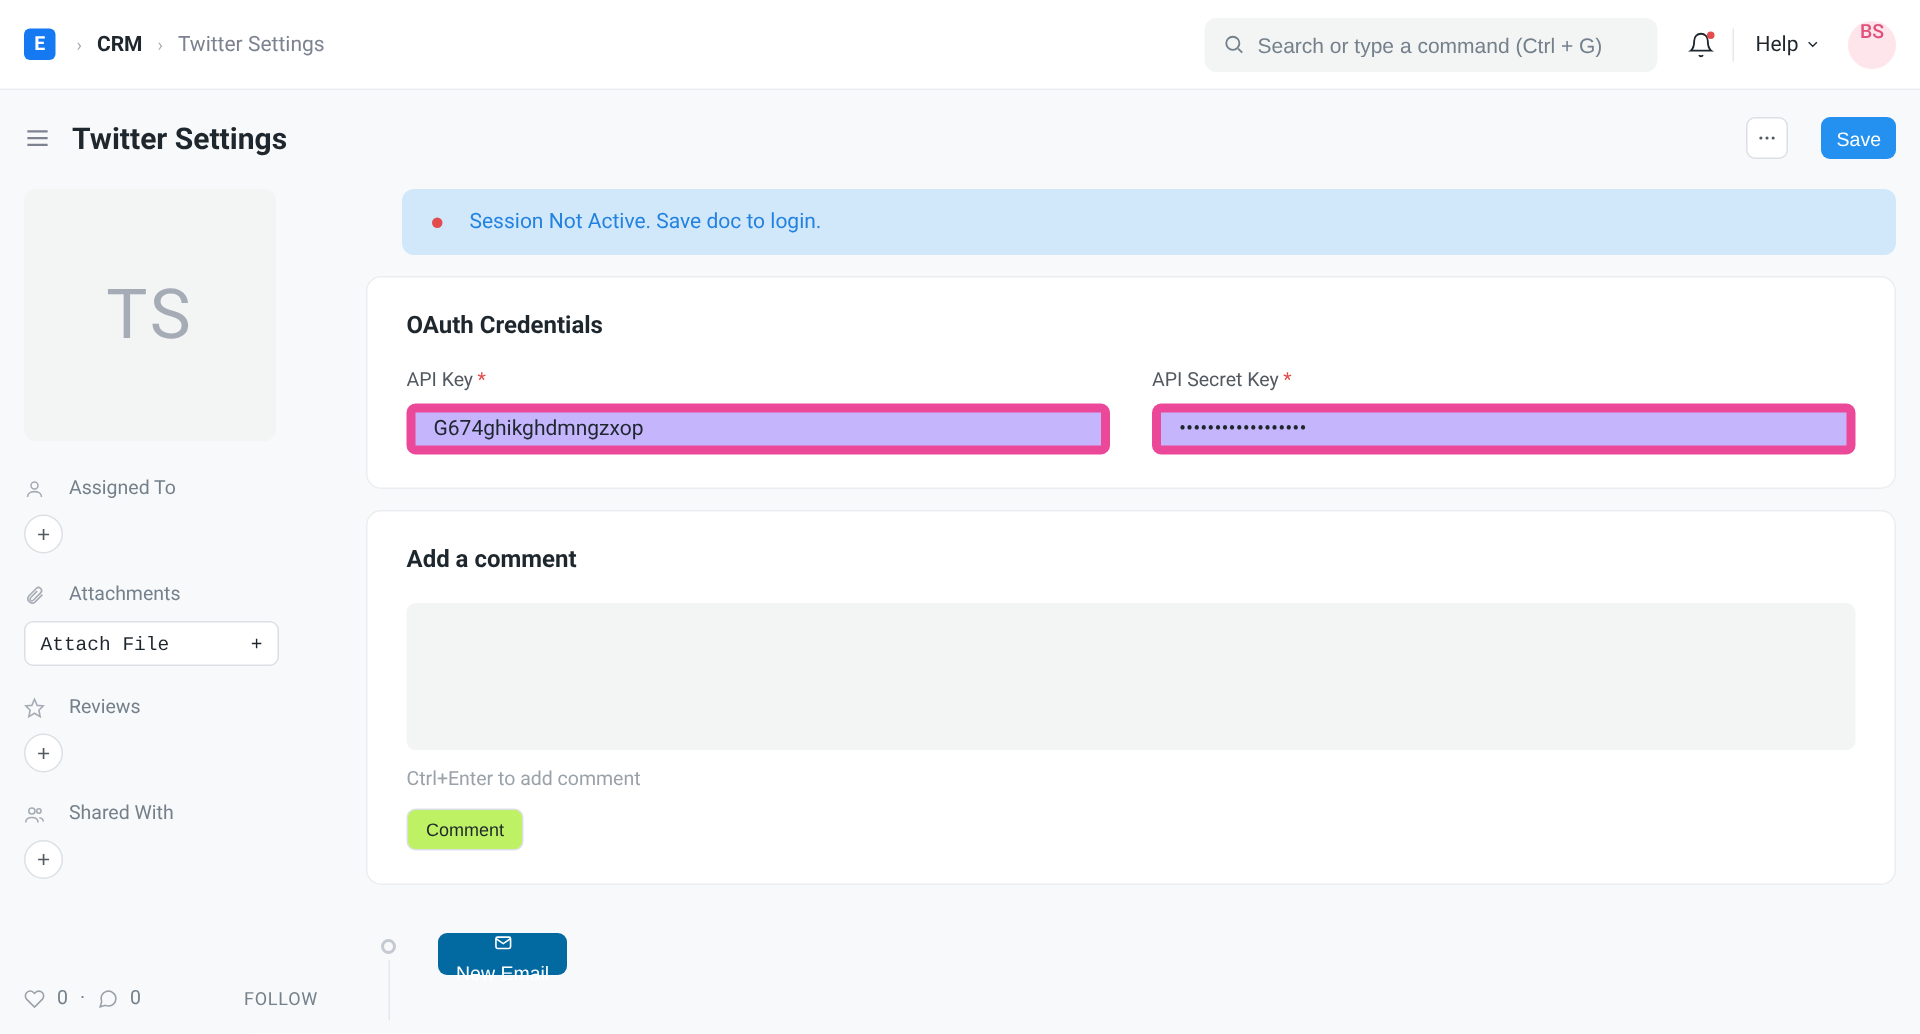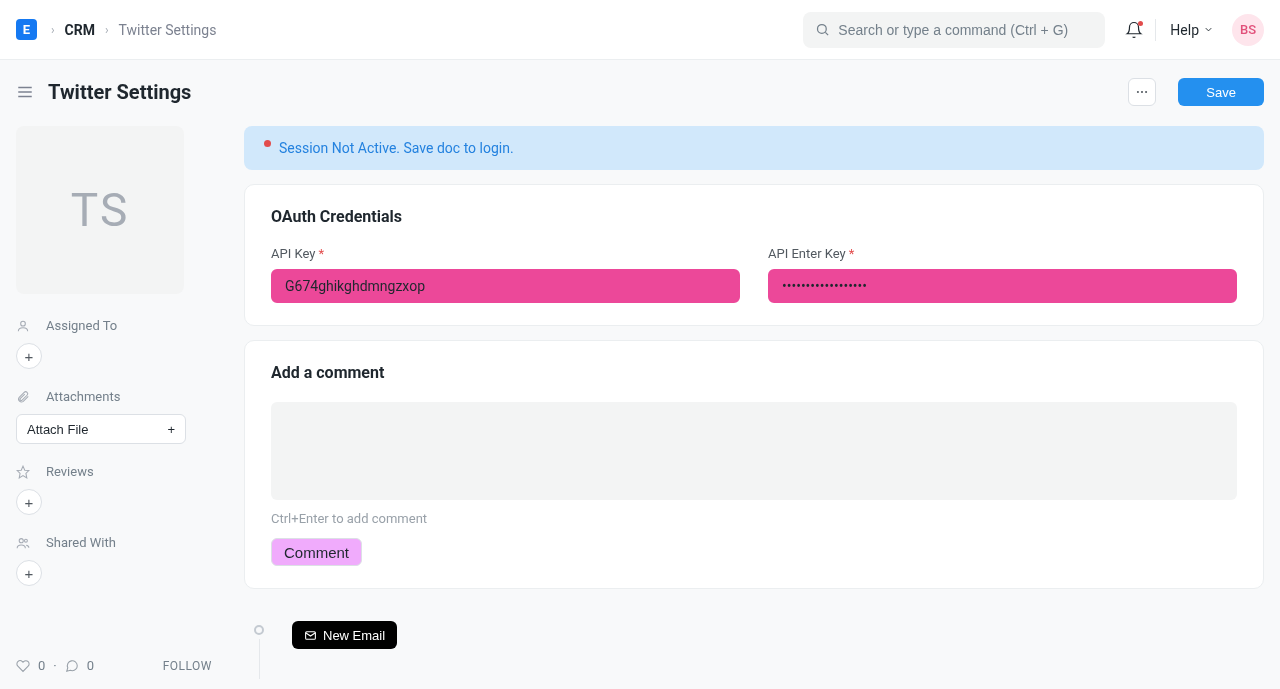--- a/index.html
+++ b/index.html
@@ -48,39 +48,39 @@
     .bell { position: relative; margin-right: 12px; color: #1F272E; display:flex; align-items:center; }
     .bell::after {
       content: ""; position: absolute; top: 0; right: 0;
       width: 5px; height: 5px; background: #E24C4C; border-radius: 50%;
     }
     .vdiv { width: 1px; height: 22px; background: #E5E8EB; margin-right: 14px; }
     .help { display: flex; align-items: center; gap: 4px; margin-right: 18px; cursor: pointer; }
     .avatar {
       width: 32px; height: 32px; border-radius: 50%;
       background: #FEE5EC; color: #E1507A;
-      display: flex; align-items: center; justify-content: center;
+      display: flex; justify-content: center;
       font-size: 13px; font-weight: 500;
     }
     
     .page { background: #F8F9FA; height: calc(689px - 60px); display: flex; flex-direction: column; }
     .page-header {
       display: flex; align-items: center; padding: 18px 16px 20px;
       gap: 14px;
     }
     .hamburger { color: #7C8290; display:flex; }
     .page-title { font-size: 20px; font-weight: 700; color: #1F272E; }
     .ph-spacer { flex: 1; }
     .btn-more {
       width: 28px; height: 28px; border: 1px solid #DCE0E5; border-radius: 6px;
       background: #fff; color: #525960; display:flex; align-items:center; justify-content:center;
       cursor:pointer;
     }
     .btn-save {
-      height: 28px; padding: 0 28px; background: #2490EF; color:#fff;
+      height: 28px; padding: 0 10px; background: #2490EF; color:#fff;
       border:none; border-radius:6px; font-size:13px; font-weight:500; cursor:pointer;
     }
     
     .content { display: flex; padding: 0 16px; gap: 32px; height: 100%; }
     .sidebar { width: 196px; flex-shrink: 0; display:flex; flex-direction:column;justify-content:flex-end; }
     .thumb {
       width: 168px; height: 168px; background: #F3F4F4; border-radius: 8px;
       display: flex; align-items:center; justify-content:center;
       color: #A6ACB5; font-size: 46px; font-weight: 400; letter-spacing: 2px;
       margin-bottom: 24px;
@@ -90,67 +90,67 @@
     .side-label svg { color:#A6ACB5; }
     .round-add {
       width: 26px; height: 26px; border: 1px solid #DCE0E5; border-radius: 50%;
       background:#fff; color:#525960; display:flex; align-items:center; justify-content:center;
       cursor:pointer; font-size: 15px;
     }
     .attach-btn {
       display:flex; align-items:center; justify-content:space-between;
       width: 170px; height: 30px; padding: 0 10px;
       border: 1px solid #DCE0E5; border-radius: 6px; background:#fff;
-      color:#1F272E; font-size:13px; cursor:pointer;
+      color:#1F272E; font-size:13px; cursor:pointer;font-family:Liberation Mono, monospace;
     }
     .side-spacer { flex:1; }
     .side-footer { display:flex; align-items:center; gap:8px; padding: 10px 0 16px; color:#74808B; font-size:13px; }
     .side-follow { margin-left:auto; letter-spacing: 0.5px; font-size:12px; color:#74808B; cursor:pointer; }
     
     .main { flex:1; display:flex; flex-direction:column; gap: 14px; }
     .alert {
       background: #D1E8FB; border-radius: 8px; padding: 14px 20px;
-      display:flex; align-items:flex-start; gap:8px;
-      color:#2482DF; font-size:14px;
+      display:flex; align-items:center; gap:18px;
+      color:#2482DF; font-size:14px;margin-left:24px;
     }
     .alert-dot { width:7px; height:7px; border-radius:50%; background:#E24C4C; }
     .card {
       background:#fff; border:1px solid #EBEEF0; border-radius:10px;
       padding: 22px 26px;
     }
     .card h3 { font-size:16px; font-weight:700; margin-bottom: 20px; }
     .form-row { display:flex; gap: 28px; }
     .form-col { flex:1; }
     .form-label { font-size:13px; color:#525960; margin-bottom:8px; display:flex; gap:3px; }
     .req { color:#E24C4C; }
     .form-input {
       width:100%; height:34px; padding: 0 12px;
-      background:#ec4899; border:2px solid #ec4899; border-radius:6px;
+      background:#c4b5fd; border:6px solid #ec4899; border-radius:6px;
       font-size:14px; color:#1F272E; outline:none;
       font-family: inherit;
     }
     .comment-box {
       width:100%; height:98px; background:#F3F4F4; border:none; border-radius:6px;
       resize:none; outline:none; padding:10px; font-family:inherit; font-size:14px;
     }
     .comment-hint { color:#99A1A9; font-size:13px; margin-top:8px; margin-bottom:12px; }
     .btn-secondary {
       height: 28px; padding: 0 12px; border:1px solid #DCE0E5; border-radius:6px;
-      background:#f0abfc; color:#1F272E; font-size:15px; cursor:pointer;
+      background:#bef264; color:#1F272E; font-size:12px; cursor:pointer;
     }
     .timeline { position: relative; padding-left: 48px; margin-top: 18px; }
     .tl-dot {
       position:absolute; left: 10px; top: 4px;
       width:10px; height:10px; border: 2px solid #C4CAD1; border-radius:50%; background:#F8F9FA;
     }
     .tl-line { position:absolute; left:15px; top:18px; width:1px; height:40px; background:#E5E8EB; }
     .btn-email {
-      height: 28px; padding: 0 12px; background:#000000; color:#fff;
+      height: 28px; padding: 0 12px; background:#0369a1; color:#fff;
       border:none; border-radius:6px; font-size:13px; cursor:pointer;
-      display:inline-flex; align-items:center; gap:6px;
+      display:inline-flex; align-items:center; gap:6px;flex-direction:column;
     }
     svg { display:block; }
   </style>
 </head>
 <body>
 
 <div class="header">
   <div class="logo">
     <span>E</span>
   </div>
@@ -305,21 +305,21 @@
         <div class="form-row">
           <div class="form-col">
             <div class="form-label">
               <span>API Key</span>
               <span class="req">*</span>
             </div>
             <input class="form-input" value="G674ghikghdmngzxop" style="">
           </div>
           <div class="form-col">
             <div class="form-label">
-              <span>API Enter Key</span>
+              <span>API Secret Key</span>
               <span class="req">*</span>
             </div>
             <input type="password" class="form-input" value="thisIsASecretKey01" style="">
           </div>
         </div>
       </div>
 
       <div class="card">
         <h3>Add a comment</h3>
         <textarea class="comment-box" style=""></textarea>

